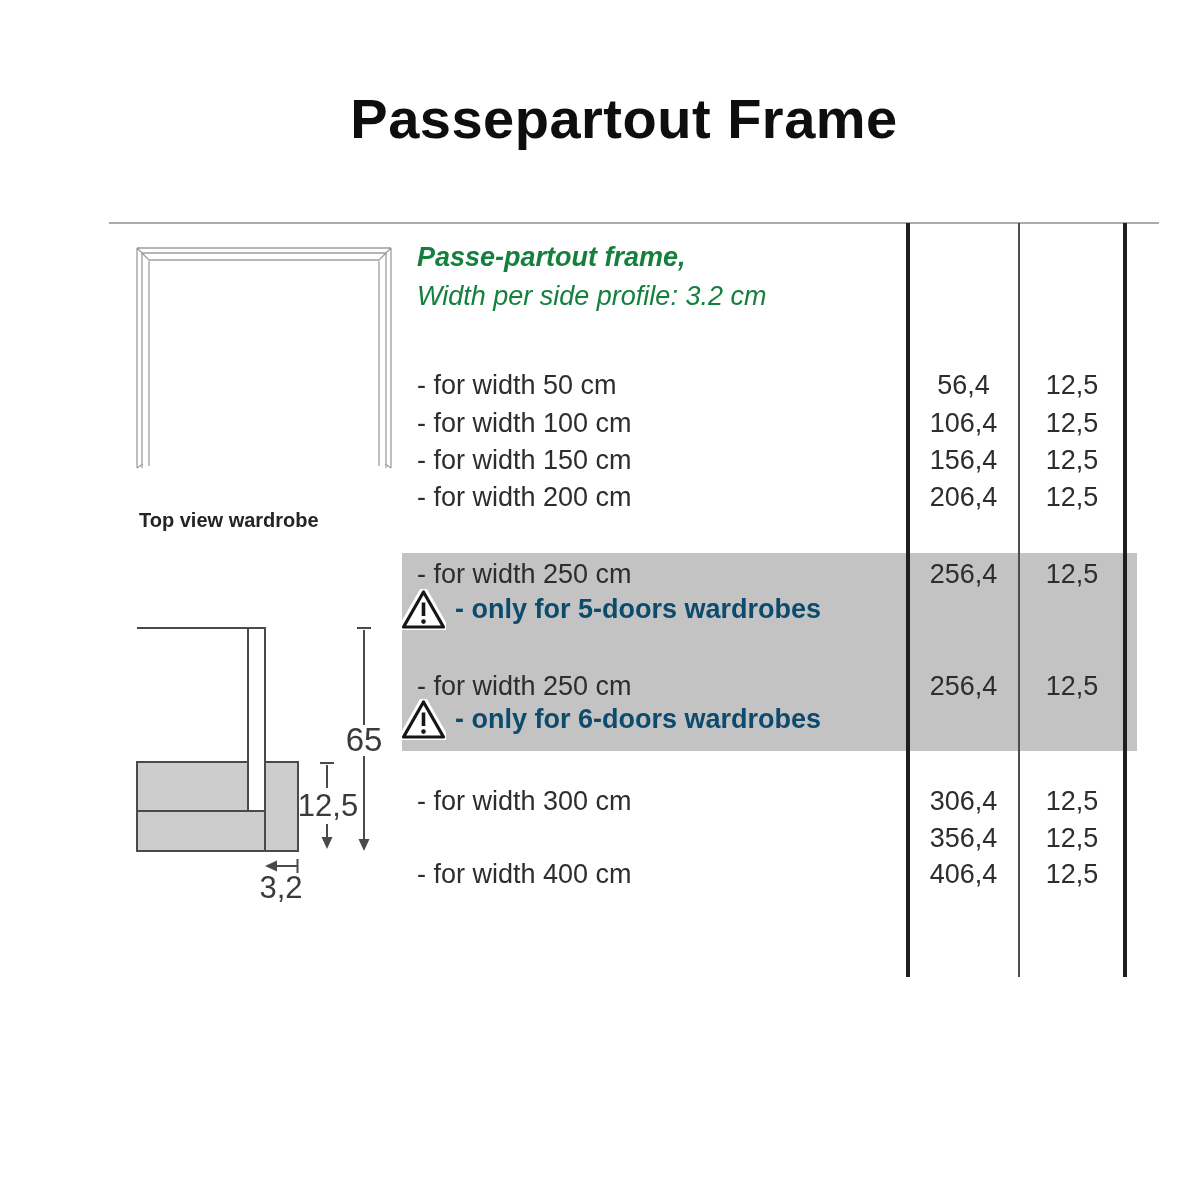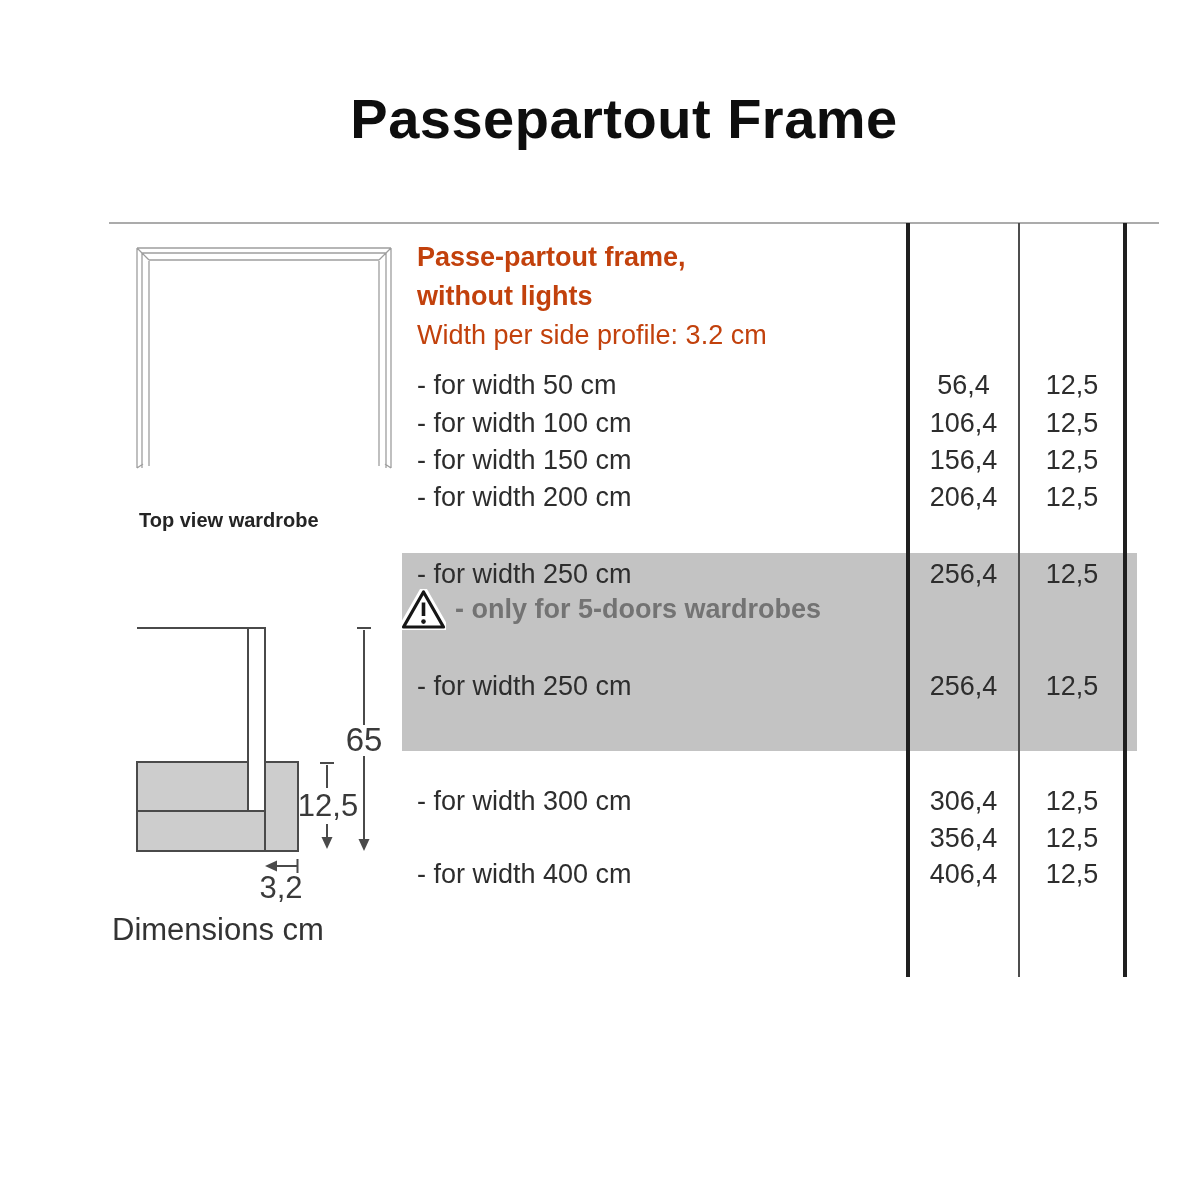--- a/index.html
+++ b/index.html
@@ -10,28 +10,28 @@
   .title {
     position:absolute; top:86px; left:0; width:1200px; text-align:center;
     font-size:56px; font-weight:600; color:#0e0e0e; letter-spacing:0.5px;
   }
   .toprule { position:absolute; left:85px; top:222px; width:1050px; height:2px; background:#ababab; z-index:2; }
   .band { position:absolute; left:378px; top:553px; width:735px; height:198px; background:#c3c3c3; z-index:1; }
   .vline { position:absolute; top:223px; height:754px; z-index:3; }
   .vline.l1 { left:882px; width:4px; background:#1f1f1f; }
   .vline.l2 { left:994px; width:2px; background:#4d4d4d; }
   .vline.l3 { left:1099px; width:4px; background:#1f1f1f; }
-  .prod-header { position:absolute; left:393px; top:238px; font-size:27px; line-height:39px; z-index:4; color:#c2410c; }
+  .prod-header { position:absolute; left:393px; top:238px; font-size:27px; line-height:39px; z-index:4; color:#15803d;font-style:italic; }
   .prod-header .b { font-weight:bold; }
   .trow { position:absolute; left:0; width:1200px; height:38px; line-height:38px; font-size:27px; z-index:4; color:#2d2d2d; }
   .trow .lbl { position:absolute; left:393px; }
   .trow .v1 { position:absolute; left:884px; width:111px; text-align:center; }
   .trow .v2 { position:absolute; left:995px; width:106px; text-align:center; }
   .noterow { position:absolute; left:377px; height:46px; display:flex; align-items:center; gap:9px;
-             font-size:27px; font-weight:bold; z-index:4; color:#737373; }
+             font-size:27px; font-weight:bold; z-index:4; color:#0c4a6e; }
   .fig-top { position:absolute; left:105px; top:240px; z-index:2; }
   .fig-caption { position:absolute; left:115px; top:505px; font-size:20px; font-weight:bold; line-height:31px; color:#242424; z-index:4; }
   .fig-bottom { position:absolute; left:85px; top:615px; z-index:2; }
   .fig-bottom text { font-family:"Liberation Sans", sans-serif; fill:#3a3a3a; }
   .dimnote { position:absolute; left:88px; top:912px; font-size:31px; color:#333333; z-index:4; }
 </style>
 </head>
 <body>
 
 <div class="page">
@@ -71,25 +71,23 @@
     <g fill="#4a4a4a" stroke="none">
       <path d="M255 236 L249.5 224 L260.5 224 Z"></path>
       <path d="M218 234 L212.5 222 L223.5 222 Z"></path>
       <path d="M156 251 L168 245.5 L168 256.5 Z"></path>
     </g>
     <text x="255" y="136" font-size="33" text-anchor="middle">65</text>
     <text x="219" y="201" font-size="31" text-anchor="middle">12,5</text>
     <text x="172" y="283" font-size="31" text-anchor="middle">3,2</text>
   </svg>
 
-  <div class="dimnote">Dimensions cm</div>
 
   <div class="prod-header">
     <div class="b">Passe-partout frame,</div>
-    <div class="b">without lights</div>
     <div>Width per side profile: 3.2 cm</div>
   </div>
 
   <div class="trow" style="top:366px">
     <span class="lbl">- for width 50 cm</span>
     <span class="v1">56,4</span>
     <span class="v2">12,5</span>
   </div>
   <div class="trow" style="top:404px">
     <span class="lbl">- for width 100 cm</span>
@@ -120,20 +118,29 @@
       <circle cx="22.5" cy="32.6" r="2.3" fill="#161616"></circle>
     </svg>
     <span>- only for 5-doors wardrobes</span>
   </div>
 
   <div class="trow" style="top:667px">
     <span class="lbl">- for width 250 cm</span>
     <span class="v1">256,4</span>
     <span class="v2">12,5</span>
   </div>
+  <div class="noterow" style="top:696px">
+    <svg width="45" height="41" viewBox="0 0 45 41">
+      <path d="M22.5 3 L42.5 38 H2.5 Z" fill="#ffffff" stroke="#ffffff" stroke-width="9" stroke-linejoin="round"></path>
+      <path d="M22.5 3 L42.5 38 H2.5 Z" fill="#ffffff" stroke="#161616" stroke-width="3.2" stroke-linejoin="round"></path>
+      <line x1="22.5" y1="13.5" x2="22.5" y2="27" stroke="#161616" stroke-width="3.6"></line>
+      <circle cx="22.5" cy="32.6" r="2.3" fill="#161616"></circle>
+    </svg>
+    <span>- only for 6-doors wardrobes</span>
+  </div>
 
   <div class="trow" style="top:782px">
     <span class="lbl">- for width 300 cm</span>
     <span class="v1">306,4</span>
     <span class="v2">12,5</span>
   </div>
   <div class="trow" style="top:819px">
     <span class="v1">356,4</span>
     <span class="v2">12,5</span>
   </div>

